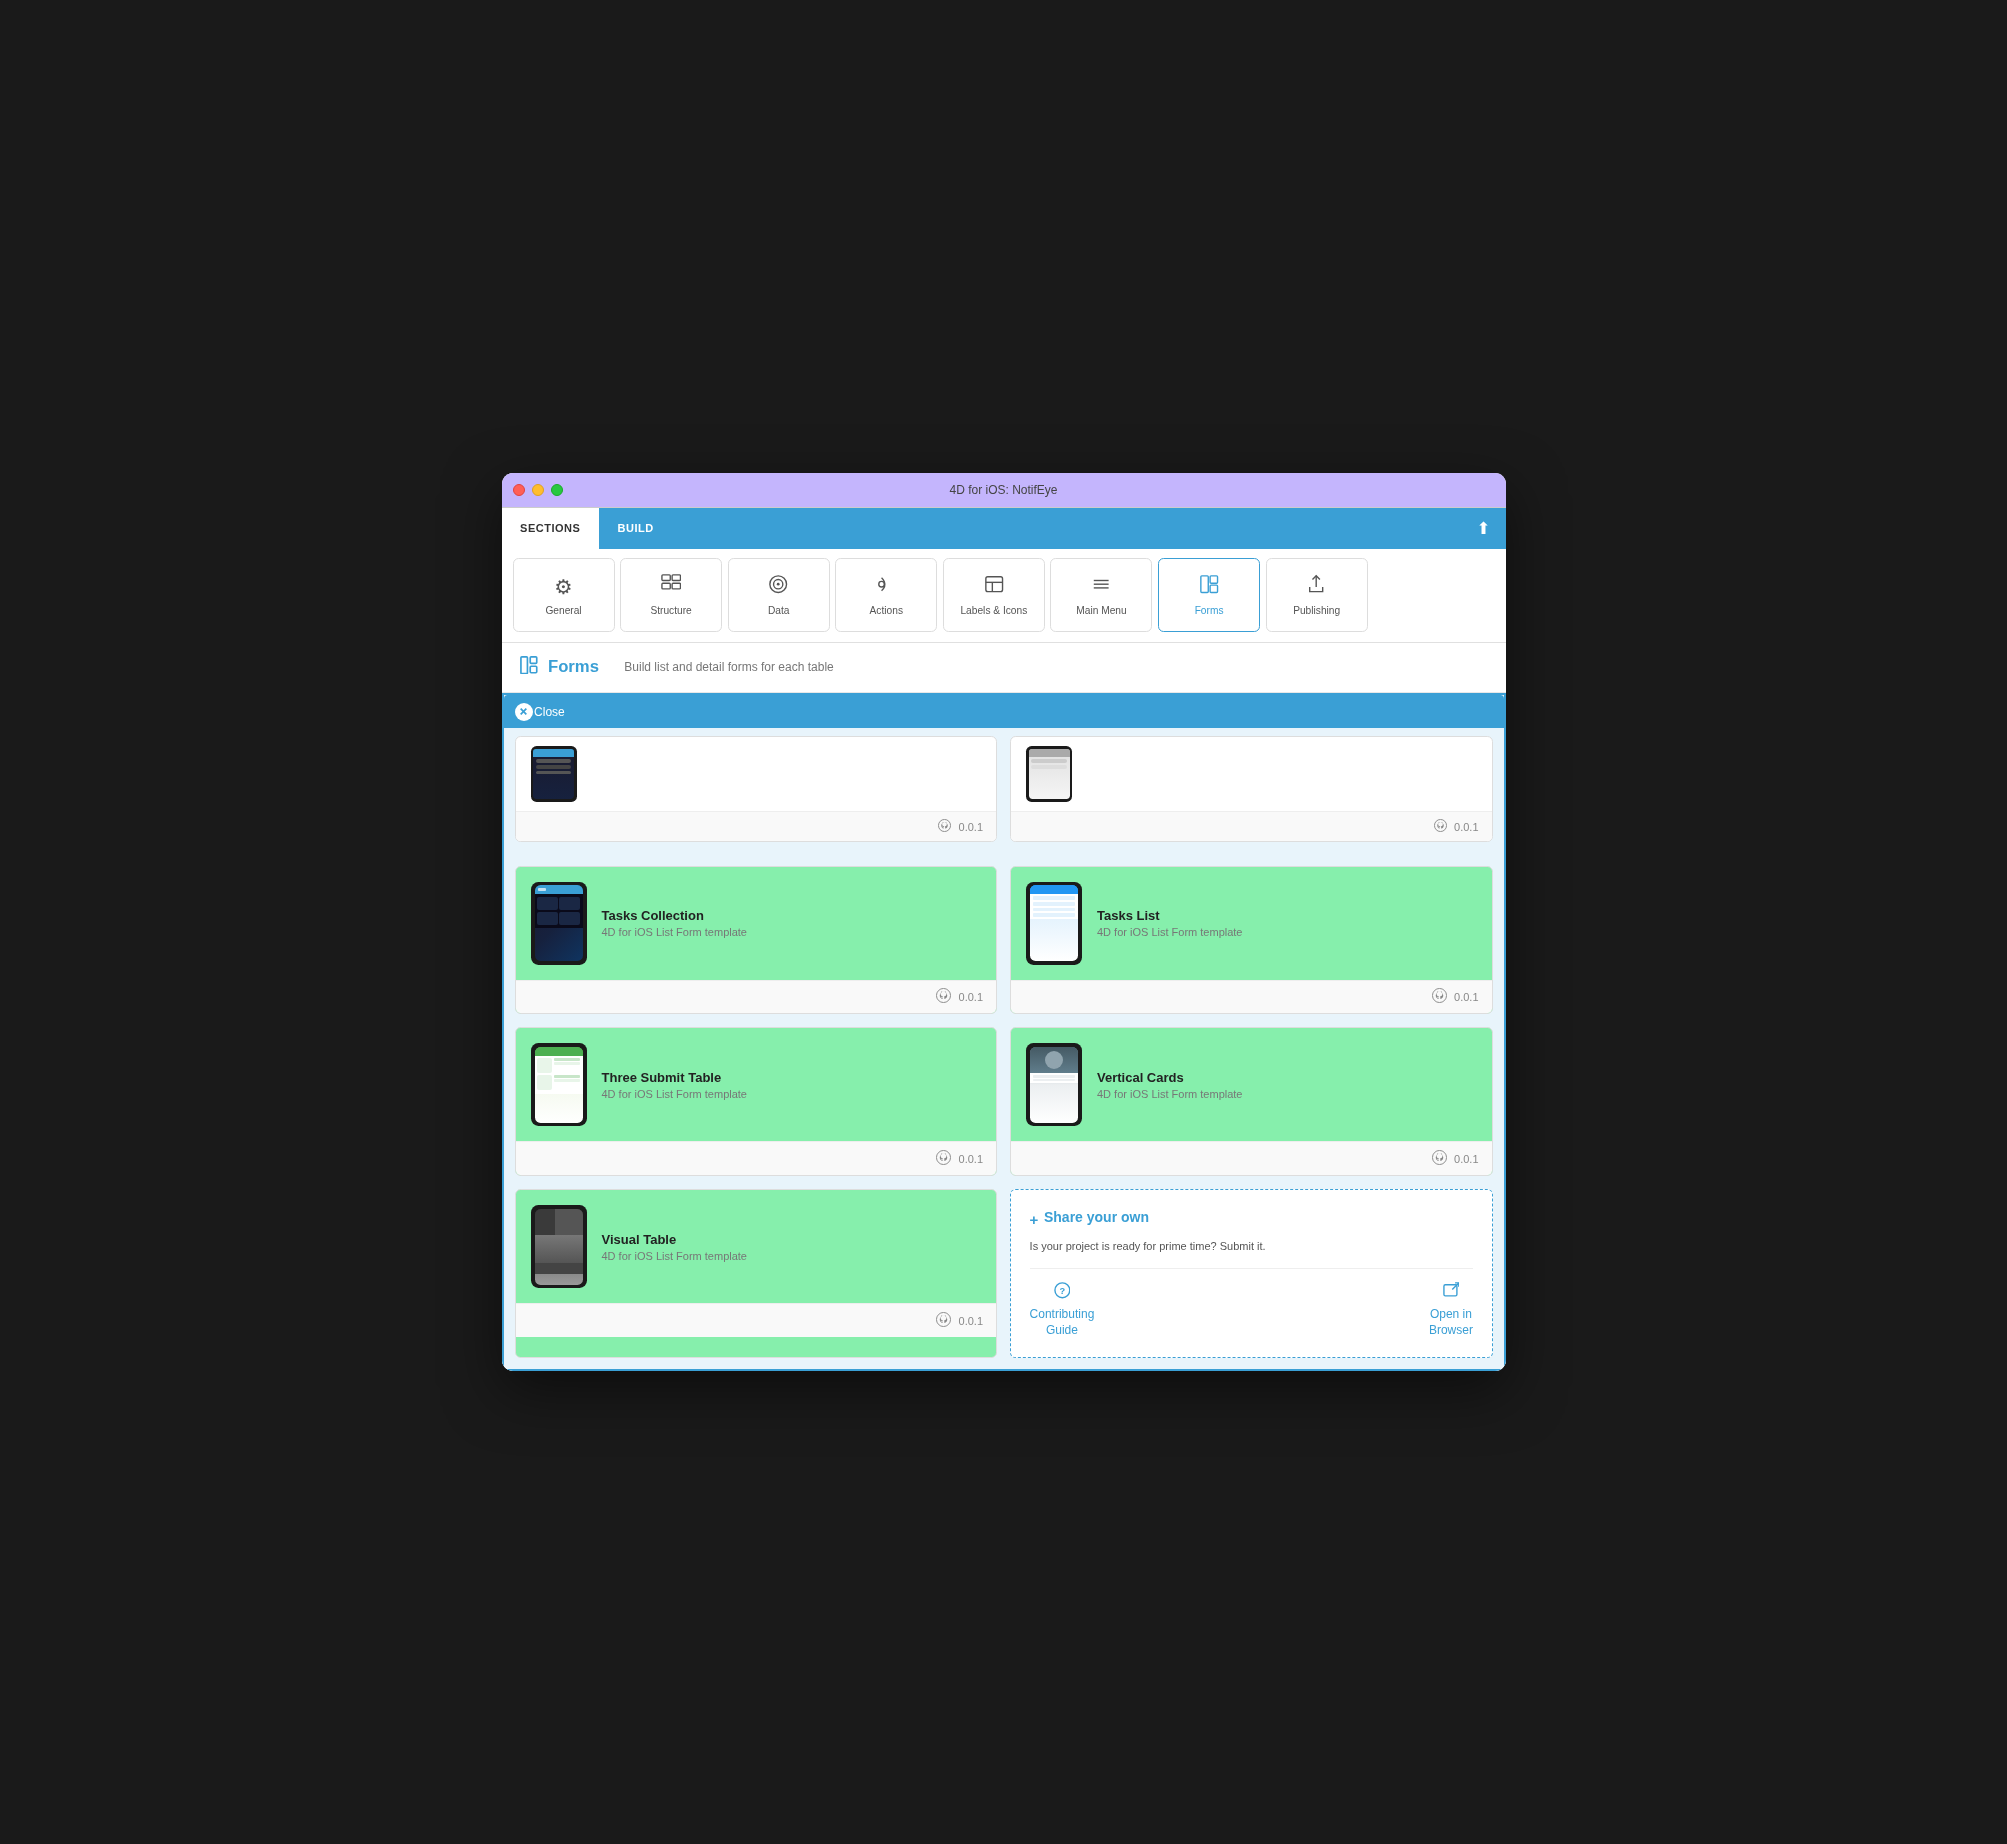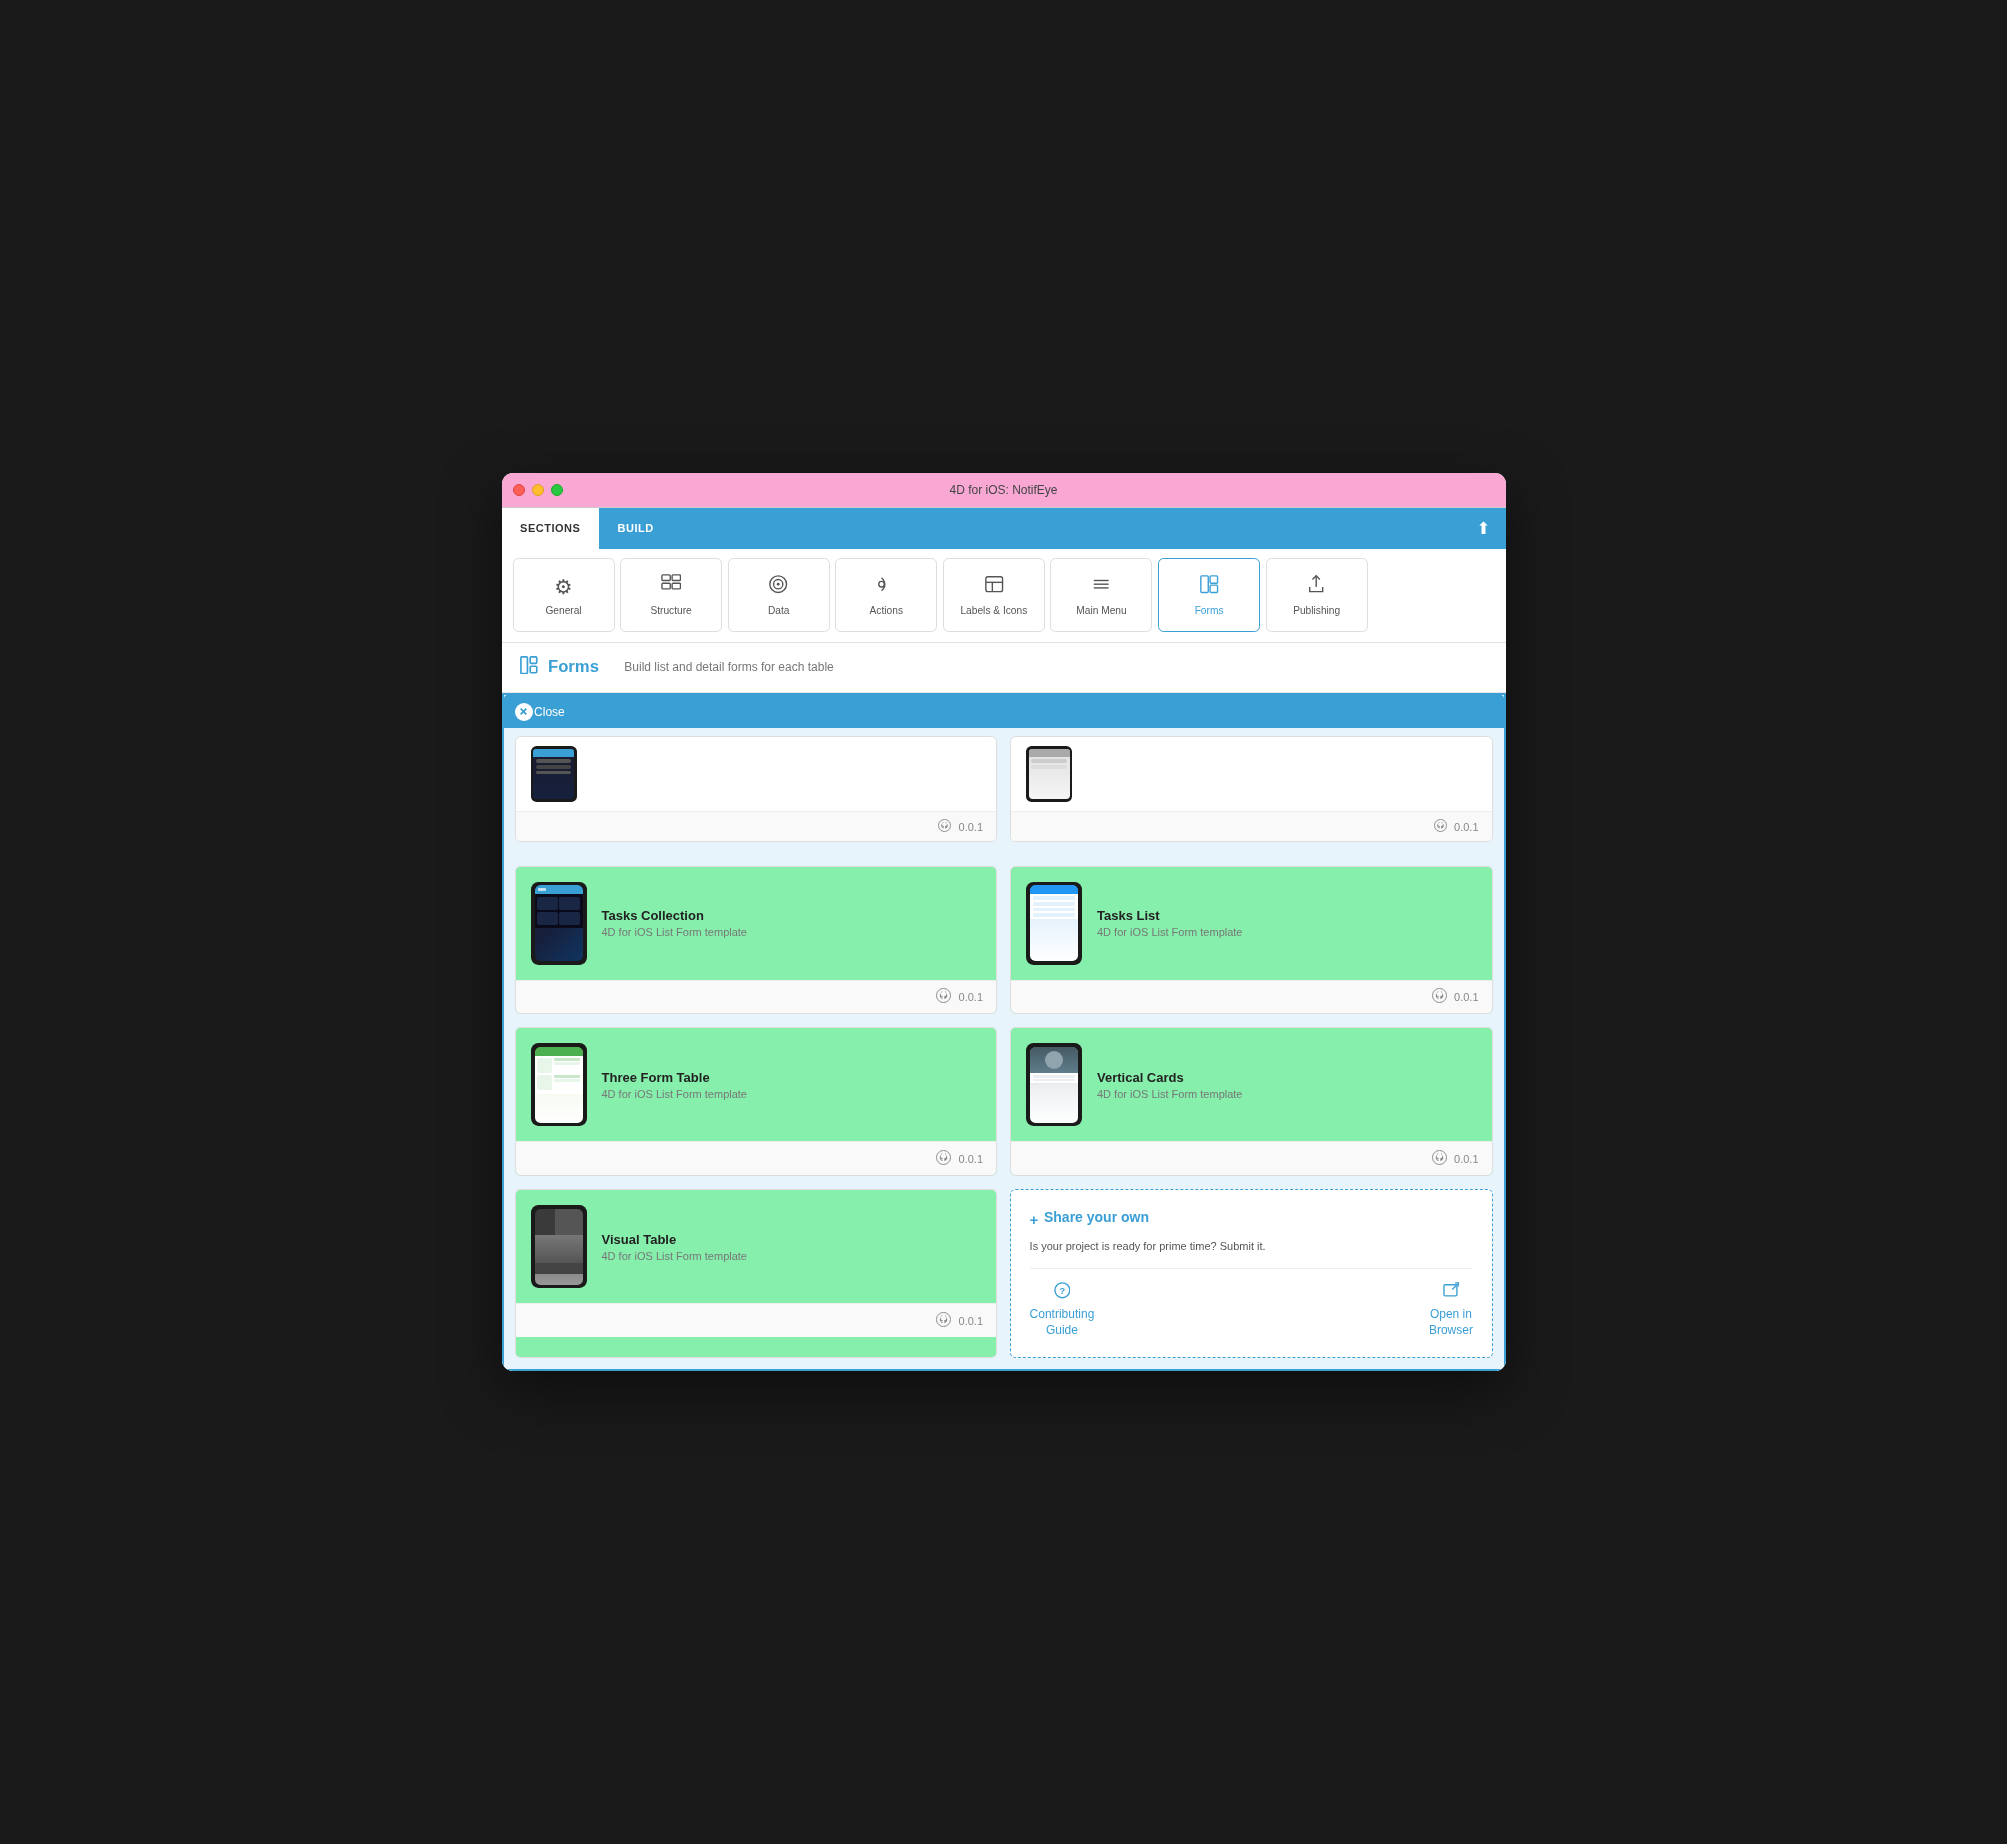--- a/index.html
+++ b/index.html
@@ -12,21 +12,21 @@
       font-family: -apple-system, BlinkMacSystemFont, 'Helvetica Neue', sans-serif;
     }
     .window {
       width: 1004px;
       background: #f5f5f5;
       border-radius: 11px;
       overflow: hidden;
       box-shadow: 0 18.6px 56px rgba(0,0,0,0.5);
     }
     .titlebar {
-      background: #f9a8d4;
+      background: #c4b5fd;
       height: 35px;
       display: flex;
       align-items: center;
       justify-content: center;
       position: relative;
       border-bottom: 0.9px solid #ccc;
     }
     .traffic-lights {
       position: absolute;
       left: 11px;
@@ -593,21 +593,21 @@
                   <div style="width:15px;height:15px;background:#e8f5e9;border-radius:1.9px;"></div>
                   <div style="flex:1;">
                     <div style="height:2.8px;background:#c8e6c9;margin-bottom:0.9px;border-radius:0.9px;"></div>
                     <div style="height:2.8px;background:#e8f5e9;border-radius:0.9px;"></div>
                   </div>
                 </div>
               </div>
             </div>
           </div>
           <div class="card-info">
-            <div class="card-title">Three Form Table</div>
+            <div class="card-title">Three Submit Table</div>
             <div class="card-desc">4D for iOS List Form template</div>
           </div>
         </div>
         <div class="card-bottom">
           <span class="github-icon">
             <svg width="15" height="15" viewBox="0 0 16 16">
                 <circle cx="8" cy="8" r="7.5" stroke="#888" stroke-width="1" fill="none"></circle>
                 <path d="M8 4 C5.8 4 4 5.8 4 8 C4 9.8 5.2 11.3 6.8 11.8 C7 11.8 7 11.7 7 11.6 L7 10.7 C5.9 11 5.7 10.3 5.6 9.9 C5.5 9.7 5.3 9.5 5.1 9.3 C4.9 9.2 4.7 9 5 9 C5.3 9 5.5 9.3 5.6 9.4 C5.9 9.9 6.5 10.1 6.7 10.1 C6.8 10.1 7 10 7 10 C7.1 9.2 7.5 9 7.5 9 C6.1 8.8 4.9 8.1 4.9 6.4 C4.9 5.9 5.1 5.4 5.4 5.1 C5.3 4.8 5.3 4.2 5.5 3.9 C5.5 3.9 5.9 3.7 6.7 4.2 C7 4.1 7.5 4 8 4 C8.5 4 9 4.1 9.3 4.2 C10.1 3.7 10.5 3.9 10.5 3.9 C10.7 4.2 10.7 4.8 10.6 5.1 C10.9 5.4 11.1 5.9 11.1 6.4 C11.1 8.1 9.9 8.8 8.5 9 C8.7 9.2 8.9 9.7 8.9 10.4 L8.9 11.6 C8.9 11.7 8.9 11.8 9.1 11.8 C10.8 11.3 12 9.8 12 8 C12 5.8 10.2 4 8 4 Z" fill="#888"></path>
               </svg>
           </span>

